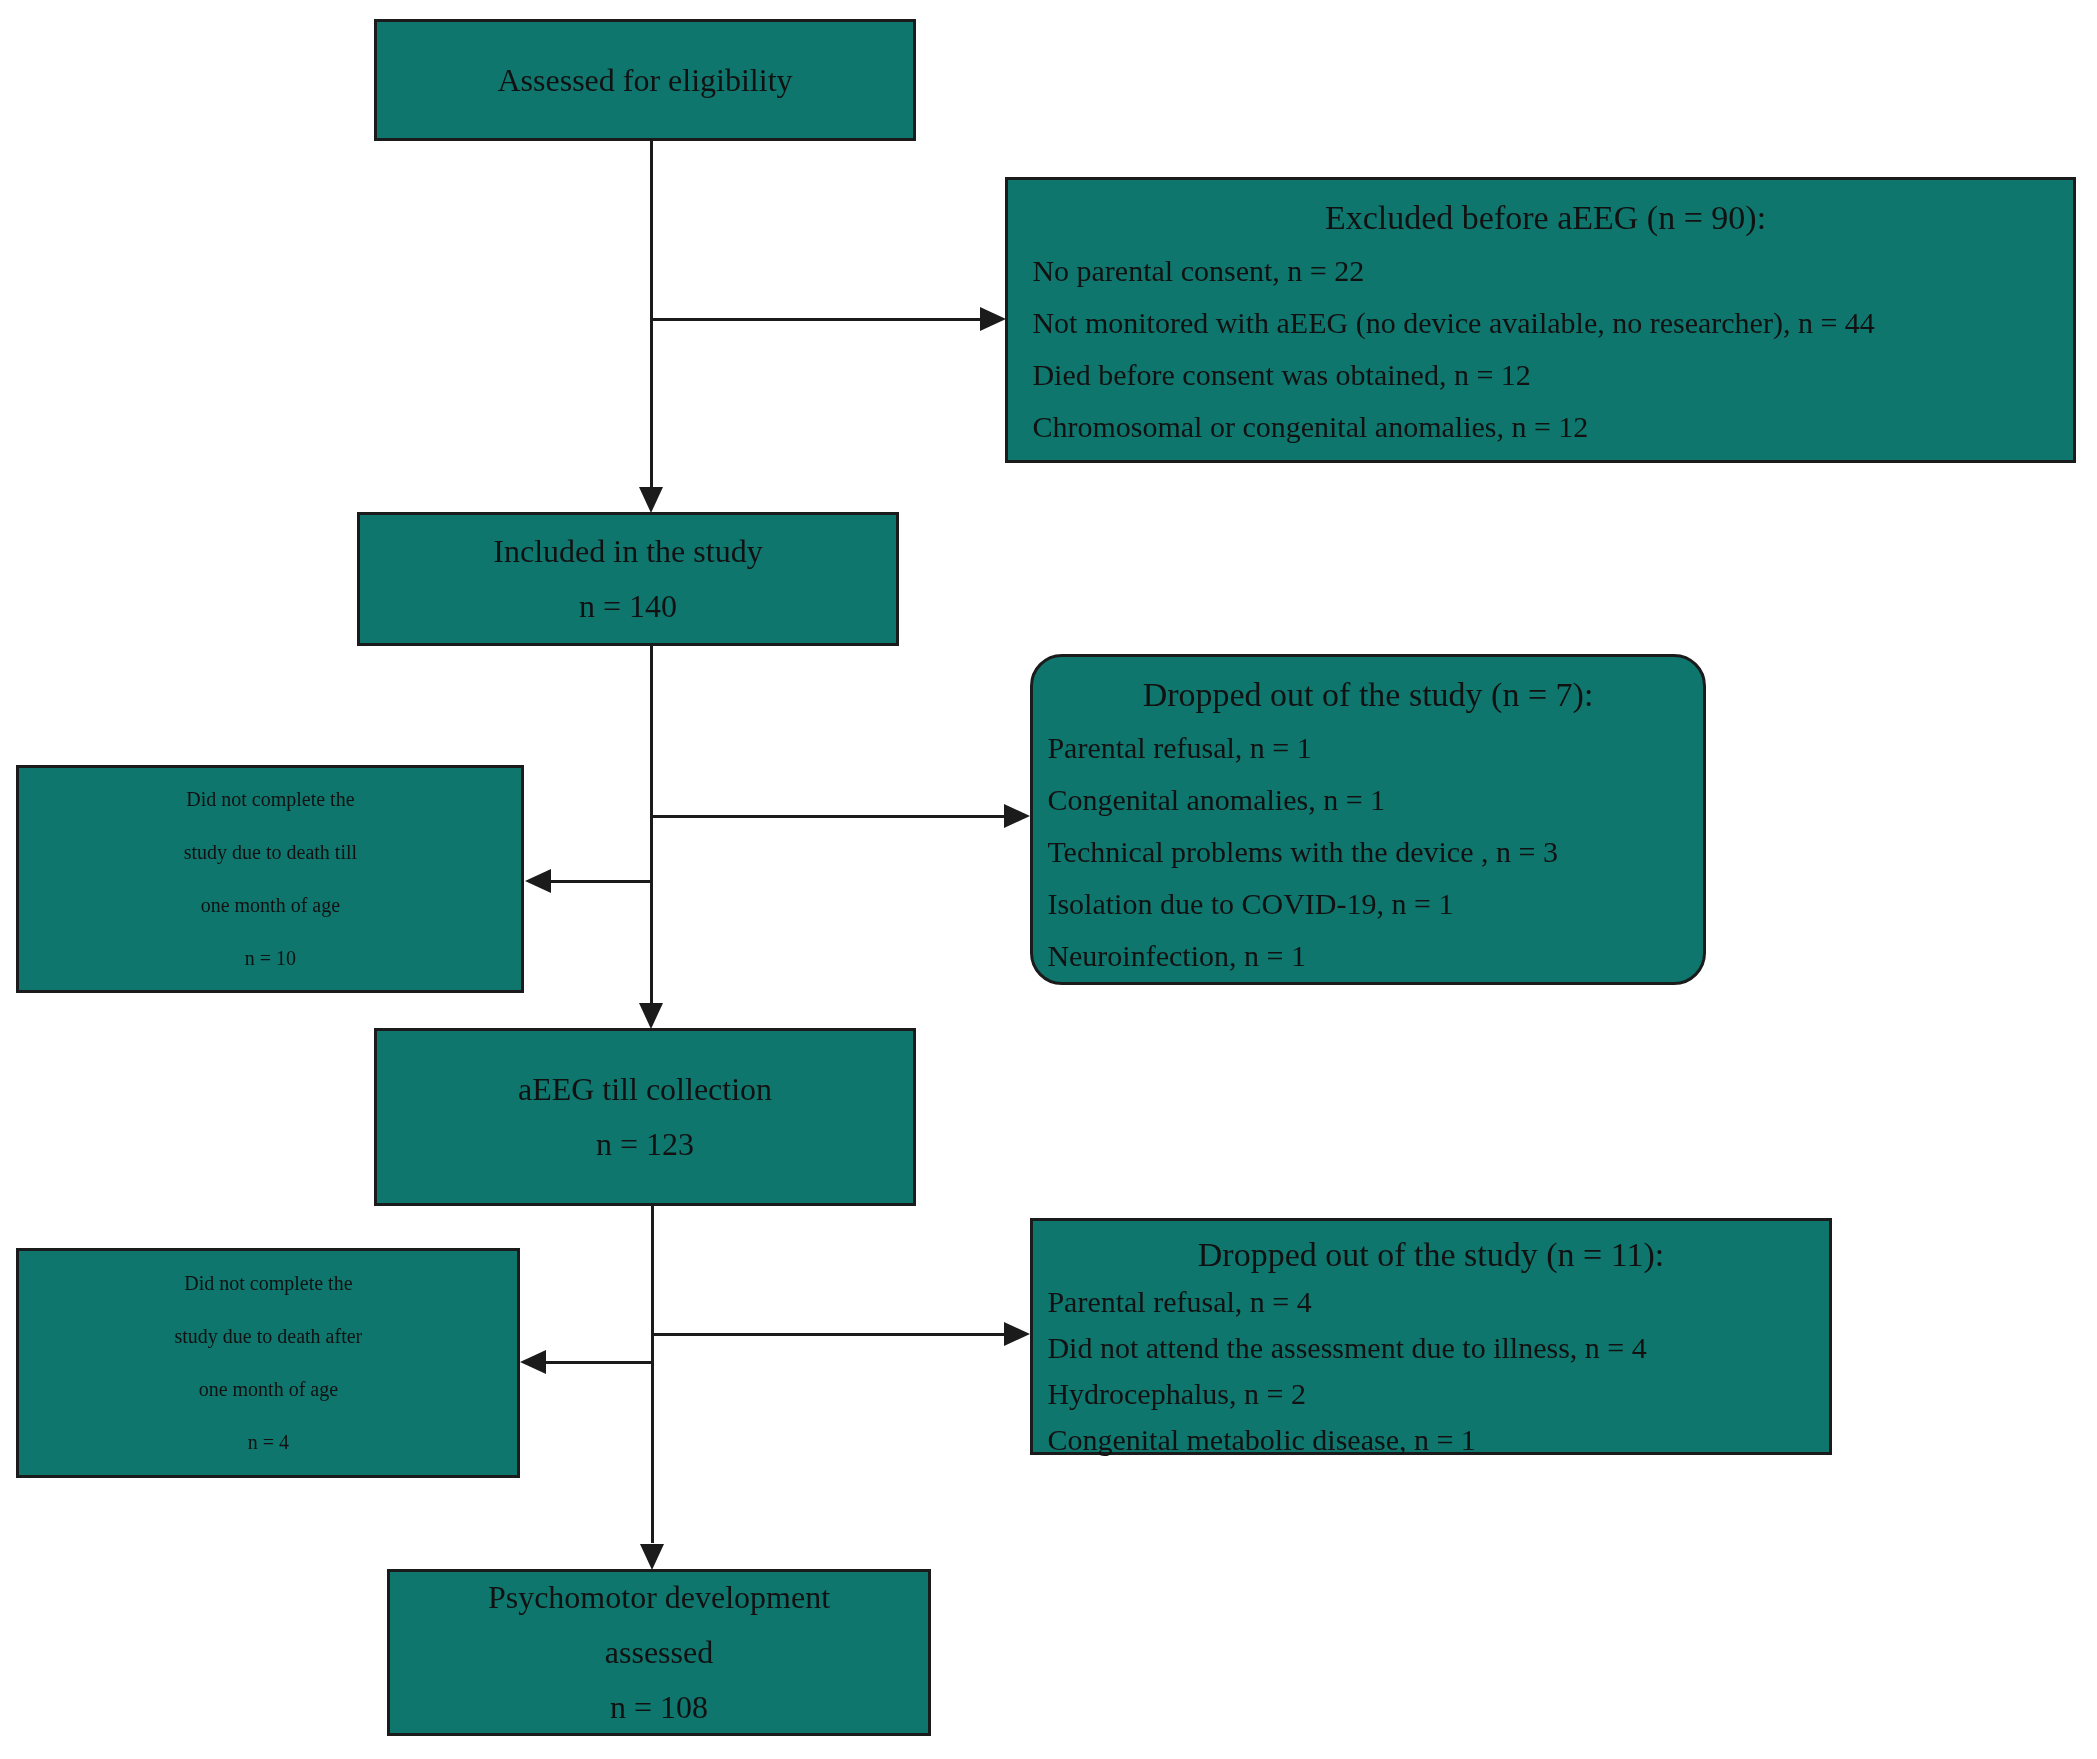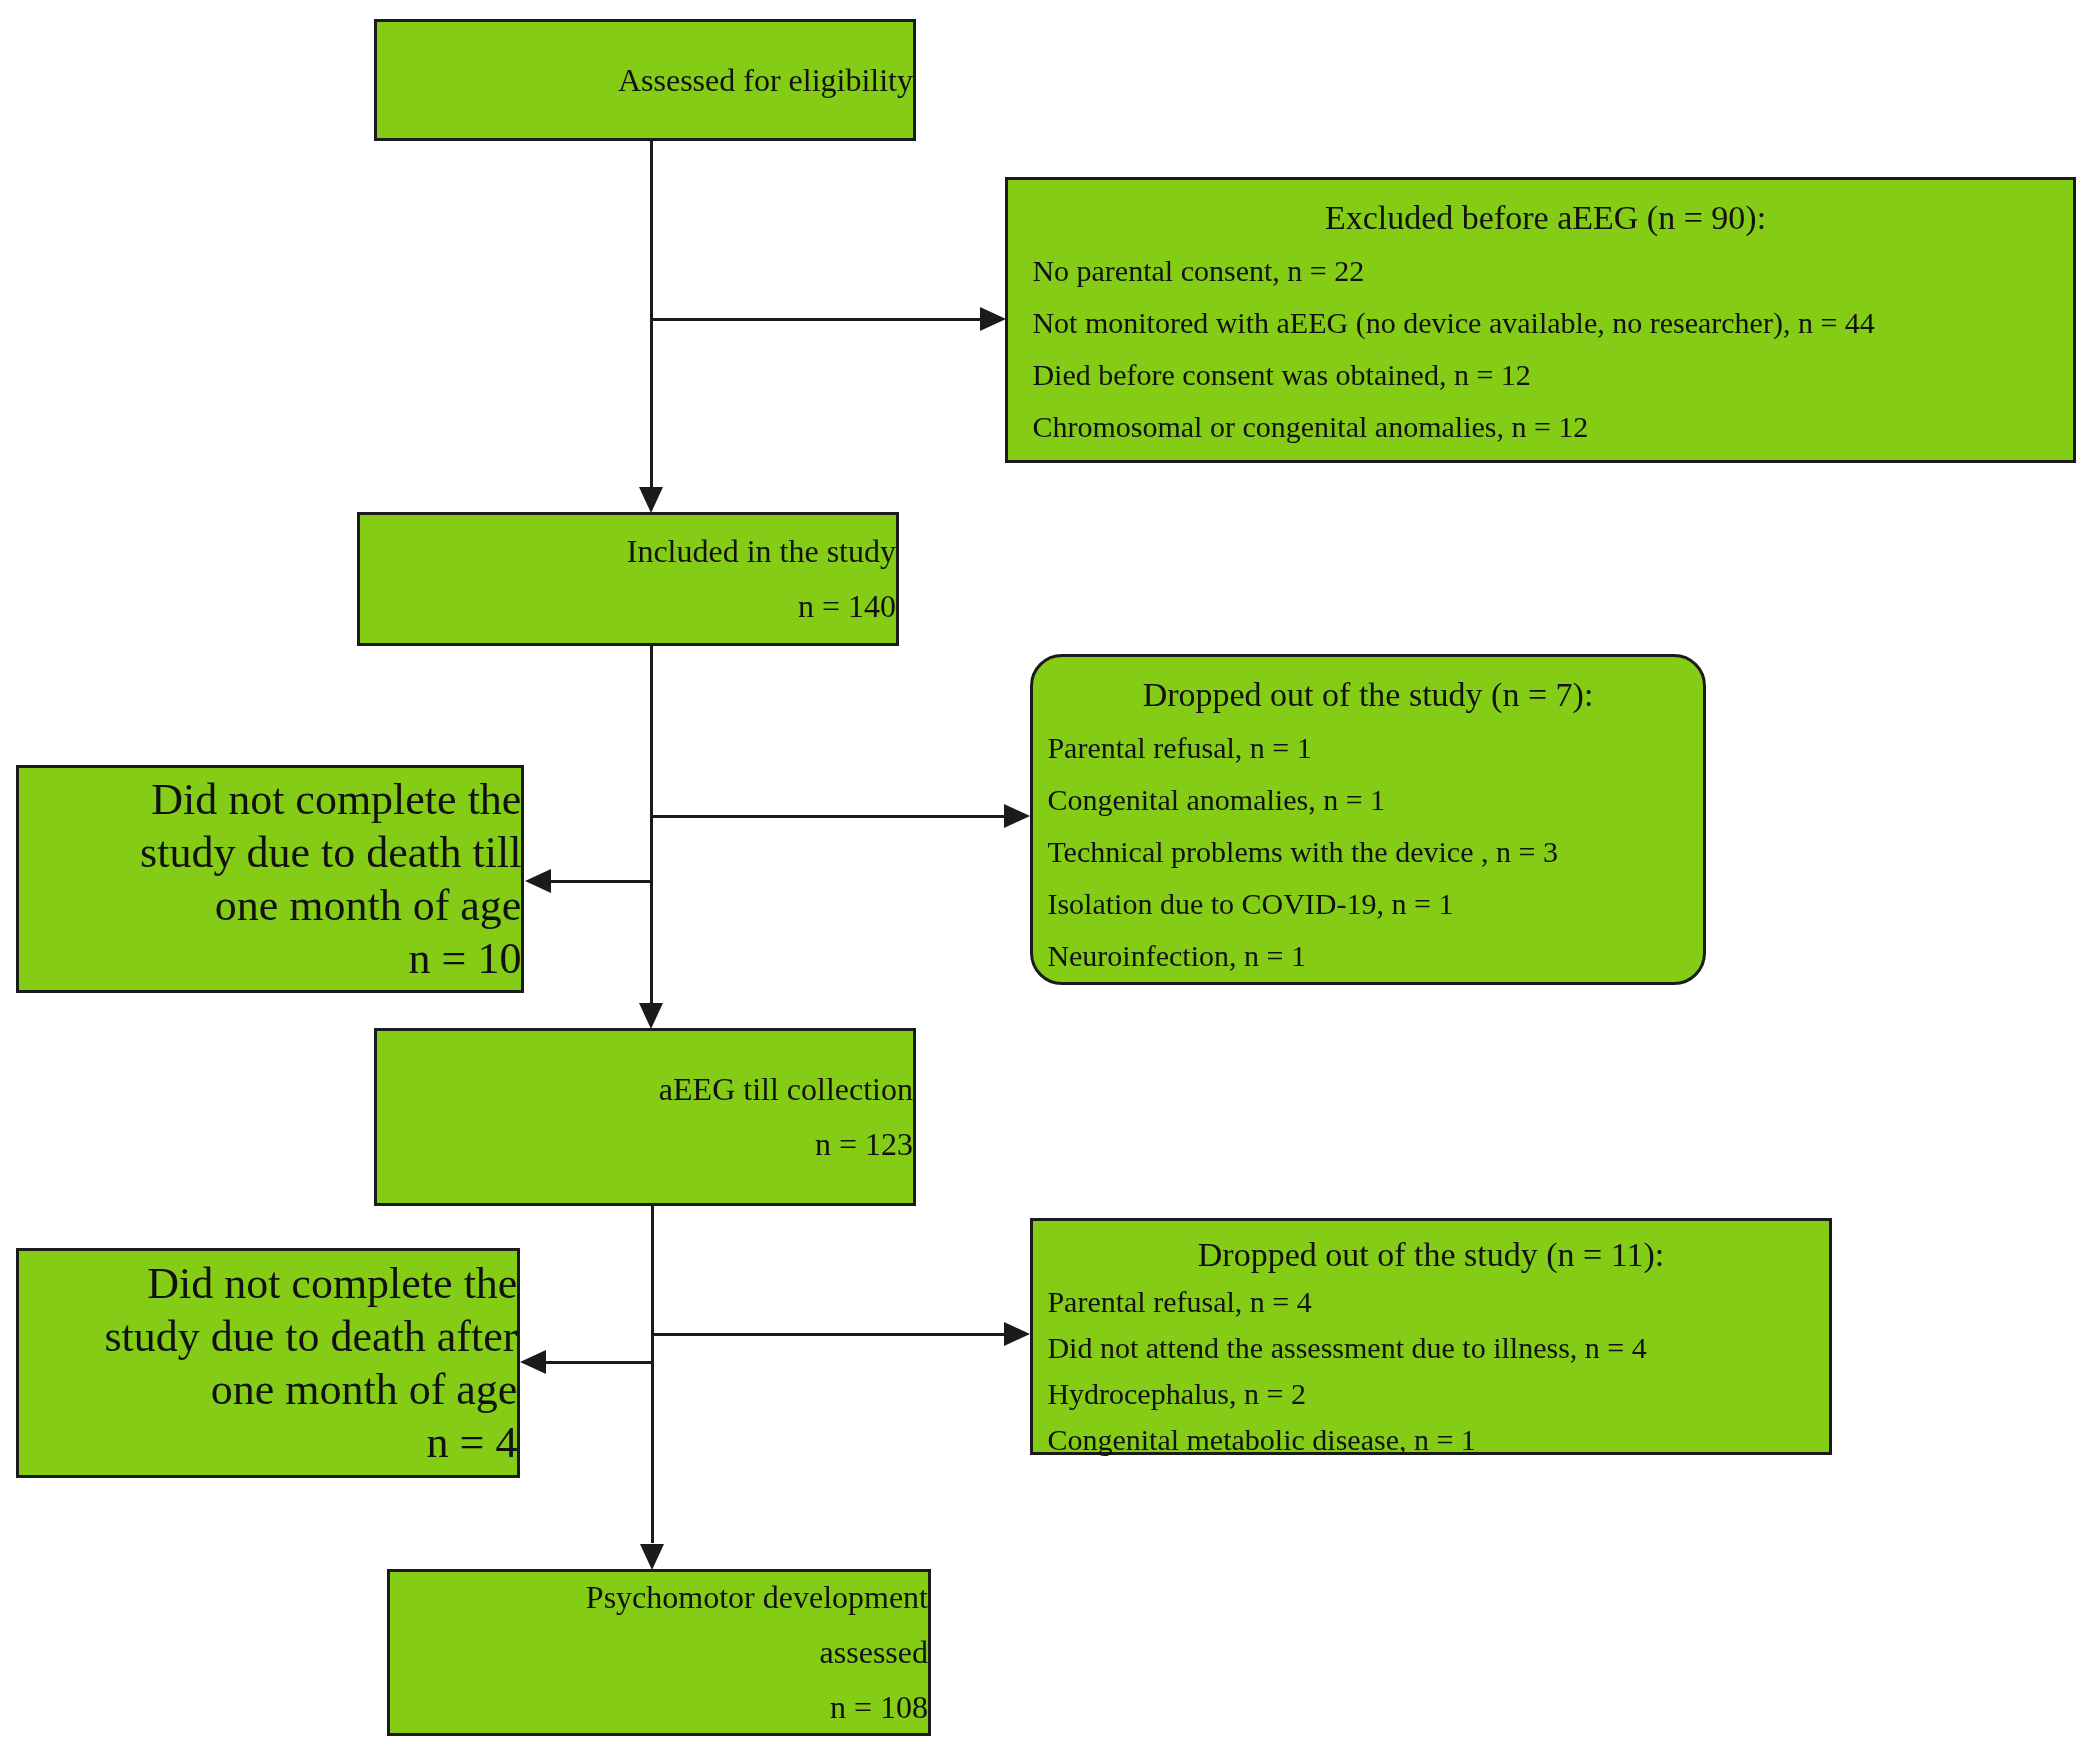--- a/index.html
+++ b/index.html
@@ -5,28 +5,28 @@
   html, body { margin:0; padding:0; background:#ffffff; }
   body {
     width:2097px; height:1760px;
     font-family:"Liberation Serif","DejaVu Serif",serif;
     color:#111111;
   }
   .canvas { position:relative; width:2097px; height:1760px; background:#ffffff; overflow:hidden; }
 
   .box {
     position:absolute; box-sizing:border-box;
-    border:3.3px solid #1b1b1b; background:#84cc16;align-items:flex-end;
+    border:3.3px solid #1b1b1b; background:#0f766e;
   }
   .center-box {
     display:flex; flex-direction:column; justify-content:center;
     text-align:center;
   }
   .center-box .ln { font-size:32px; line-height:55px; white-space:nowrap; }
-  .left-box .ln { font-size:44px; line-height:53px; white-space:nowrap; }
+  .left-box .ln { font-size:20px; line-height:53px; white-space:nowrap; }
   .left-box { display:flex; flex-direction:column; justify-content:center; text-align:center; }
 
   .side-box { padding:10px 10px 5.5px 10px; }
   .side-title { text-align:center; font-size:34px; line-height:55px; white-space:nowrap; }
   .side-item { text-align:left; font-size:30px; line-height:52px; white-space:nowrap; padding-left:4.4px; }
   .tight .side-title { line-height:48px; }
   .tight .side-item { line-height:46px; }
 
   .hline, .vline { position:absolute; background:#1b1b1b; }
   .hline { height:2.7px; }

